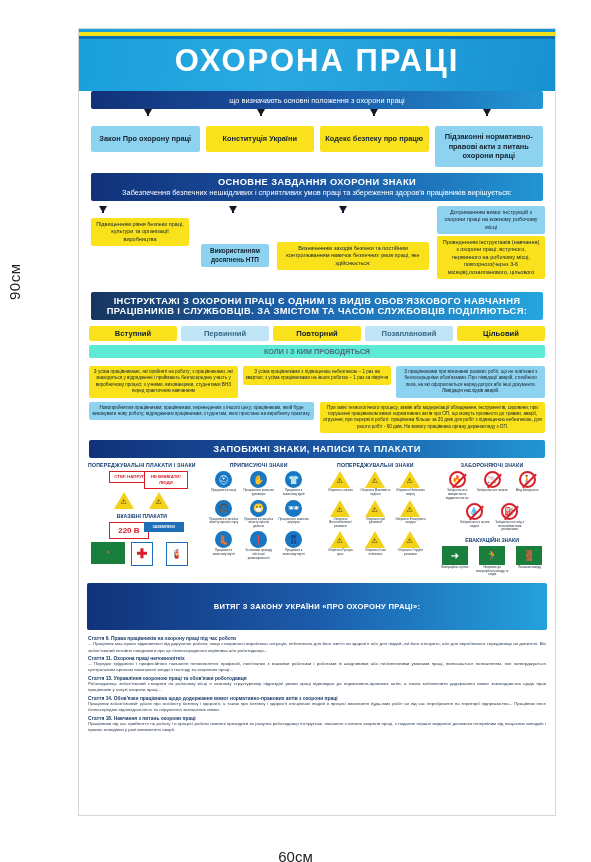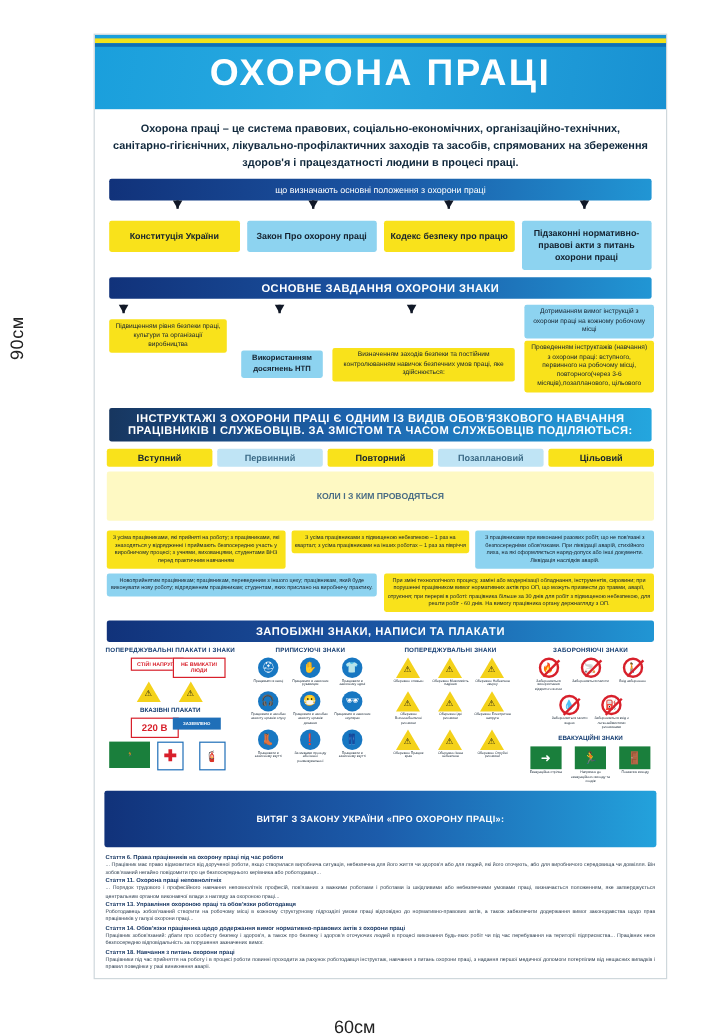--- a/index.html
+++ b/index.html
@@ -84,22 +84,22 @@
   .task-area .ybox, .task-area .bbox { position:absolute; }
   
   .tabs { display:flex; gap:4px; padding:0 10px; margin-top:6px; }
   .tab {
     flex:1; text-align:center; font-size:7.6px; font-weight:bold;
     padding:3px 2px; border-radius:2px; color:#13202e;
   }
   .tab.y { background:#f9e21b; }
   .tab.b { background:#bfe4f5; color:#3b6a86; }
   .subbar {
-    margin:4px 10px 0; background:#fef9c3; color:#4a6d85;
-    text-align:center; font-size:7.2px; font-weight:bold; padding:16px;
+    margin:4px 10px 0; background:#5eead4; color:#4a6d85;
+    text-align:center; font-size:7.2px; font-weight:bold; padding:2px;
     border-radius:2px;
   }
   .detail-row { display:flex; gap:5px; padding:0 10px; margin-top:8px; align-items:flex-start; }
   .detail-row > div { flex:1; }
   .mini { font-size:4.6px; line-height:1.4; padding:3px; border-radius:2px; text-align:center; }
   .mini.y { background:#f9e21b; color:#15222f; }
   .mini.b { background:#8dd3f0; color:#15222f; }
   .two-col { display:flex; gap:6px; padding:0 10px; margin-top:4px; }
   .two-col > div { flex:1; }
   
@@ -163,21 +163,20 @@
 <div class="dim-bottom">60см</div>
 
 <div class="poster">
 
   <div class="hdr">
     <div class="stripe-y"></div>
     <div class="stripe-b"></div>
     <div class="hdr-title">ОХОРОНА ПРАЦІ</div>
   </div>
 
-  <div class="intro">Охорона праці – це система правових, соціально-економічних, організаційно-технічних, санітарно-гігієнічних, лікувально-профілактичних заходів та засобів, спрямованих на збереження здоров'я і працездатності людини в процесі праці.</div>
 
   <div class="bar navy">
     <div class="t2">що визначають основні положення з охорони праці</div>
   </div>
 
   <div class="arrows">
     <div>
         <div class="arrow-d"></div>
       </div>
     <div>
@@ -186,35 +185,36 @@
     <div>
         <div class="arrow-d"></div>
       </div>
     <div>
         <div class="arrow-d"></div>
       </div>
   </div>
 
   <div class="row lawrow">
     <div>
+        <div class="bbox">Закон Про охорону праці</div>
+      </div>
+    <div>
         <div class="ybox">Конституція України</div>
-      </div>
-    <div>
-        <div class="bbox">Закон Про охорону праці</div>
       </div>
     <div>
         <div class="ybox">Кодекс безпеку про працю</div>
       </div>
     <div>
         <div class="bbox">Підзаконні нормативно-правові акти з питань охорони праці</div>
       </div>
   </div>
 
   <div class="bar navy" style="margin-top:6px;">
     <div class="t1">ОСНОВНЕ ЗАВДАННЯ ОХОРОНИ ЗНАКИ</div>
+    <div class="t2">Забезпечення безпечних нешкідливих і сприятливих умов праці та збереження здоров'я працівників вирішується:</div>
   </div>
 
   <div class="task-area">
     <div class="ybox" style="left:12px;top:14px;width:98px;">Підвищенням рівня безпеки праці, культури та організації виробництва</div>
     <div class="bbox" style="left:122px;top:40px;width:68px;font-size:6.4px;font-weight:bold;">Використанням досягнень НТП</div>
     <div class="ybox" style="left:198px;top:38px;width:152px;">Визначенням заходів безпеки та постійним контролюванням навичок безпечних умов праці, яке здійснюється:</div>
     <div class="bbox" style="left:358px;top:2px;width:108px;">Дотриманням вимог інструкцій з охорони праці на кожному робочому місці</div>
     <div class="ybox" style="left:358px;top:32px;width:108px;">Проведенням інструктажів (навчання) з охорони праці: вступного, первинного на робочому місці, повторного(через 3-6 місяців),позапланового, цільового</div>
     <div style="position:absolute;left:20px;top:2px;">
       <div class="arrow-d"></div>

